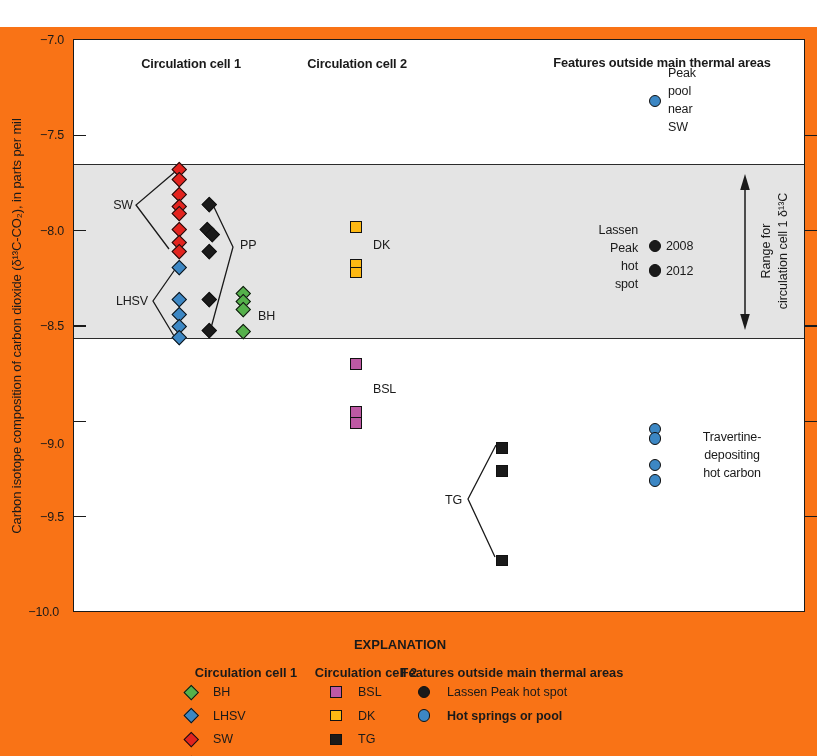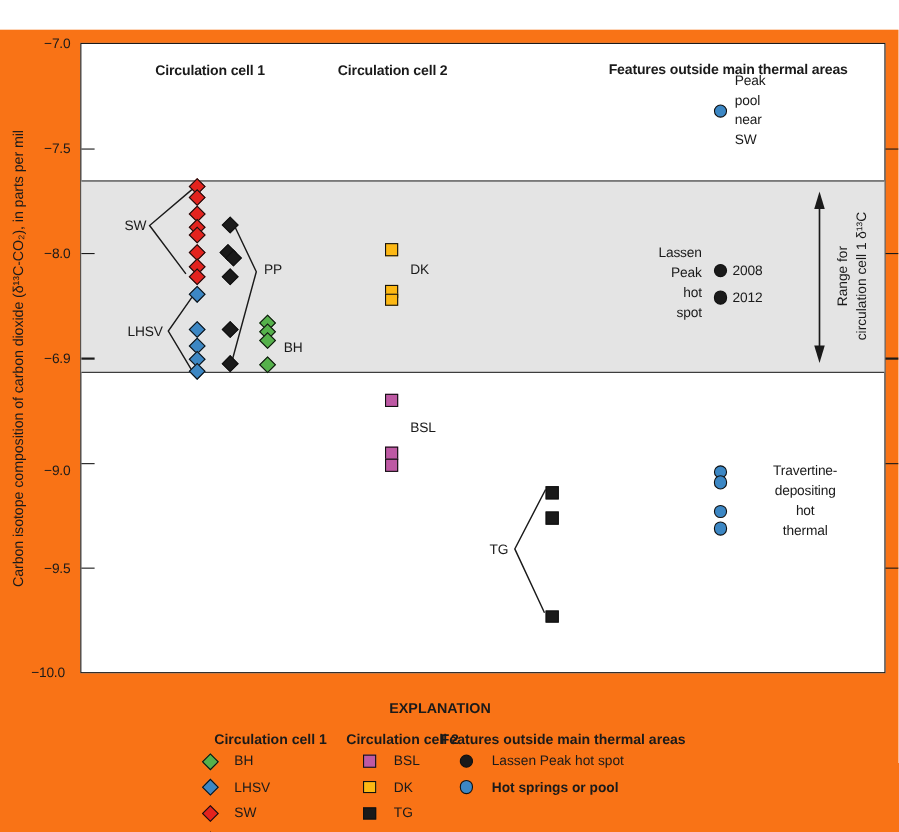--- a/index.html
+++ b/index.html
@@ -51,24 +51,24 @@
   </svg>
 
   <div id="axis-layer" class="abs" style="left:0;top:0;">
       <div class="tick-label" style="left: 18px; top: 13px;">−7.0</div>
       <div class="tick-label" style="left: 18px; top: 108.333px;">−7.5</div>
       <div class="tick" style="left: 74px; width: 12px; top: 107.583px;"></div>
       <div class="tick" style="left: 805px; width: 12px; top: 107.583px;"></div>
       <div class="tick-label" style="left: 18px; top: 203.667px;">−8.0</div>
       <div class="tick" style="left: 74px; width: 12px; top: 202.917px;"></div>
       <div class="tick" style="left: 805px; width: 12px; top: 202.917px;"></div>
-      <div class="tick-label" style="left: 18px; top: 299px;">−6.9</div>
+      <div class="tick-label" style="left: 18px; top: 299px;">−8.5</div>
       <div class="tick" style="left: 74px; width: 12px; top: 298.25px;"></div>
       <div class="tick" style="left: 805px; width: 12px; top: 298.25px;"></div>
-      <div class="tick-label" style="left: 18px; top: 401px;">−9.0</div>
+      <div class="tick-label" style="left: 18px; top: 417px;">−9.0</div>
       <div class="tick" style="left: 74px; width: 12px; top: 393.583px;"></div>
       <div class="tick" style="left: 805px; width: 12px; top: 393.583px;"></div>
       <div class="tick-label" style="left: 18px; top: 489.667px;">−9.5</div>
       <div class="tick" style="left: 74px; width: 12px; top: 488.917px;"></div>
       <div class="tick" style="left: 805px; width: 12px; top: 488.917px;"></div>
       <div class="tick-label" style="left: 13px; top: 585px;">−10.0</div>
     </div>
   <div id="marker-layer" class="abs" style="left:0;top:0;">
       <span class="marker m-diamond" style="width: 10.5px; height: 10.5px; background: rgb(227, 35, 30); left: 173.722px; top: 137.403px;"></span>
       <span class="marker m-diamond" style="width: 10.5px; height: 10.5px; background: rgb(227, 35, 30); left: 173.722px; top: 146.937px;"></span>
@@ -120,21 +120,21 @@
       <div class="ann" style="left: 133px; top: 178px; text-align: right; transform: translate(-100%, -50%);">SW</div>
       <div class="ann" style="left: 148px; top: 274px; text-align: right; transform: translate(-100%, -50%);">LHSV</div>
       <div class="ann" style="left: 240px; top: 218px; text-align: left; transform: translateY(-50%);">PP</div>
       <div class="ann" style="left: 258px; top: 289px; text-align: left; transform: translateY(-50%);">BH</div>
       <div class="ann" style="left: 373px; top: 218px; text-align: left; transform: translateY(-50%);">DK</div>
       <div class="ann" style="left: 373px; top: 362px; text-align: left; transform: translateY(-50%);">BSL</div>
       <div class="ann" style="left: 462px; top: 473px; text-align: right; transform: translate(-100%, -50%);">TG</div>
       <div class="ann" style="left: 638px; top: 230px; text-align: right; transform: translate(-100%, -50%);">Lassen Peak
 hot spot</div>
       <div class="ann" style="left: 732px; top: 428px; text-align: center; transform: translate(-50%, -50%);">Travertine-depositing
-hot thermal</div>
+hot carbon</div>
     </div>
 
   <div class="y-title">Carbon isotope composition of carbon dioxide (δ¹³C-CO₂), in parts per mil</div>
 
   <div class="range-label">
     <div>Range for</div>
     <div>circulation cell 1 δ¹³C</div>
   </div>
 
   <div id="legend-layer" class="abs" style="left:0;top:0;">

